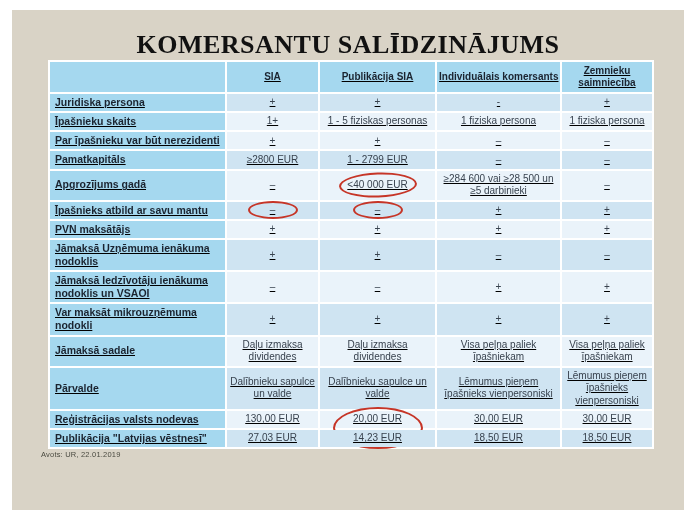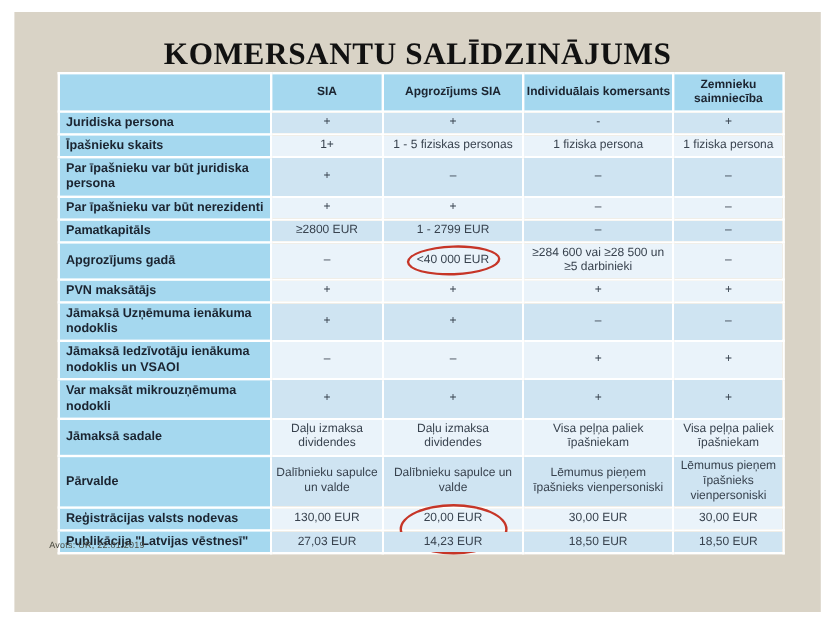--- a/index.html
+++ b/index.html
@@ -27,20 +27,21 @@
     letter-spacing: 0.5px;
     color: #111111;
   }
   table.compare {
     position: absolute;
     left: 36px;   
     top: 50px;    
     width: 604px;
     border-collapse: collapse;
     table-layout: fixed;
+    text-decoration: underline;
   }
   table.compare col.c0 { width: 177px; }
   table.compare col.c1 { width: 93px; }
   table.compare col.c2 { width: 117px; }
   table.compare col.c3 { width: 125px; }
   table.compare col.c4 { width: 92px; }
   table.compare th, table.compare td {
     border: 2px solid #ffffff;
     vertical-align: middle;
     line-height: 1.25;
@@ -106,67 +107,67 @@
       <col class="c0">
         <col class="c1">
         <col class="c2">
         <col class="c3">
         <col class="c4">
     </colgroup>
     <thead>
       <tr>
         <th class="header-cell"></th>
         <th class="header-cell">SIA</th>
-        <th class="header-cell">Apgrozījums SIA</th>
+        <th class="header-cell">Publikācija SIA</th>
         <th class="header-cell">Individuālais komersants</th>
         <th class="header-cell">Zemnieku saimniecība</th>
       </tr>
     </thead>
     <tbody>
         <tr class="row-medium">
           <td class="label-cell">Juridiska persona</td>
           <td class="data-cell min-h">+</td>
           <td class="data-cell min-h">+</td>
           <td class="data-cell min-h">-</td>
           <td class="data-cell min-h">+</td>
         </tr>
         <tr class="row-light">
           <td class="label-cell">Īpašnieku skaits</td>
           <td class="data-cell min-h">1+</td>
           <td class="data-cell min-h">1 - 5 fiziskas personas</td>
           <td class="data-cell min-h">1 fiziska persona</td>
           <td class="data-cell min-h">1 fiziska persona</td>
         </tr>
-        <tr class="row-medium">
-          <td class="label-cell">Par īpašnieku var būt juridiska persona</td>
-          <td class="data-cell min-h">+</td>
-          <td class="data-cell min-h">–</td>
-          <td class="data-cell min-h">–</td>
-          <td class="data-cell min-h">–</td>
-        </tr>
         <tr class="row-light">
           <td class="label-cell">Par īpašnieku var būt nerezidenti</td>
           <td class="data-cell min-h">+</td>
           <td class="data-cell min-h">+</td>
           <td class="data-cell min-h">–</td>
           <td class="data-cell min-h">–</td>
         </tr>
         <tr class="row-medium">
           <td class="label-cell">Pamatkapitāls</td>
           <td class="data-cell min-h">≥2800 EUR</td>
           <td class="data-cell min-h">1 - 2799 EUR</td>
           <td class="data-cell min-h">–</td>
           <td class="data-cell min-h">–</td>
         </tr>
         <tr class="row-light">
           <td class="label-cell">Apgrozījums gadā</td>
           <td class="data-cell min-h">–</td>
           <td class="data-cell min-h">&lt;40 000 EUR<span class="ellipse size-wide"></span></td>
           <td class="data-cell min-h">≥284 600 vai ≥28 500 un ≥5 darbinieki</td>
           <td class="data-cell min-h">–</td>
+        </tr>
+        <tr class="row-medium">
+          <td class="label-cell">Īpašnieks atbild ar savu mantu</td>
+          <td class="data-cell min-h">–<span class="ellipse size-small"></span></td>
+          <td class="data-cell min-h">–<span class="ellipse size-small"></span></td>
+          <td class="data-cell min-h">+</td>
+          <td class="data-cell min-h">+</td>
         </tr>
         <tr class="row-light">
           <td class="label-cell">PVN maksātājs</td>
           <td class="data-cell min-h">+</td>
           <td class="data-cell min-h">+</td>
           <td class="data-cell min-h">+</td>
           <td class="data-cell min-h">+</td>
         </tr>
         <tr class="row-medium">
           <td class="label-cell">Jāmaksā Uzņēmuma ienākuma nodoklis</td>

